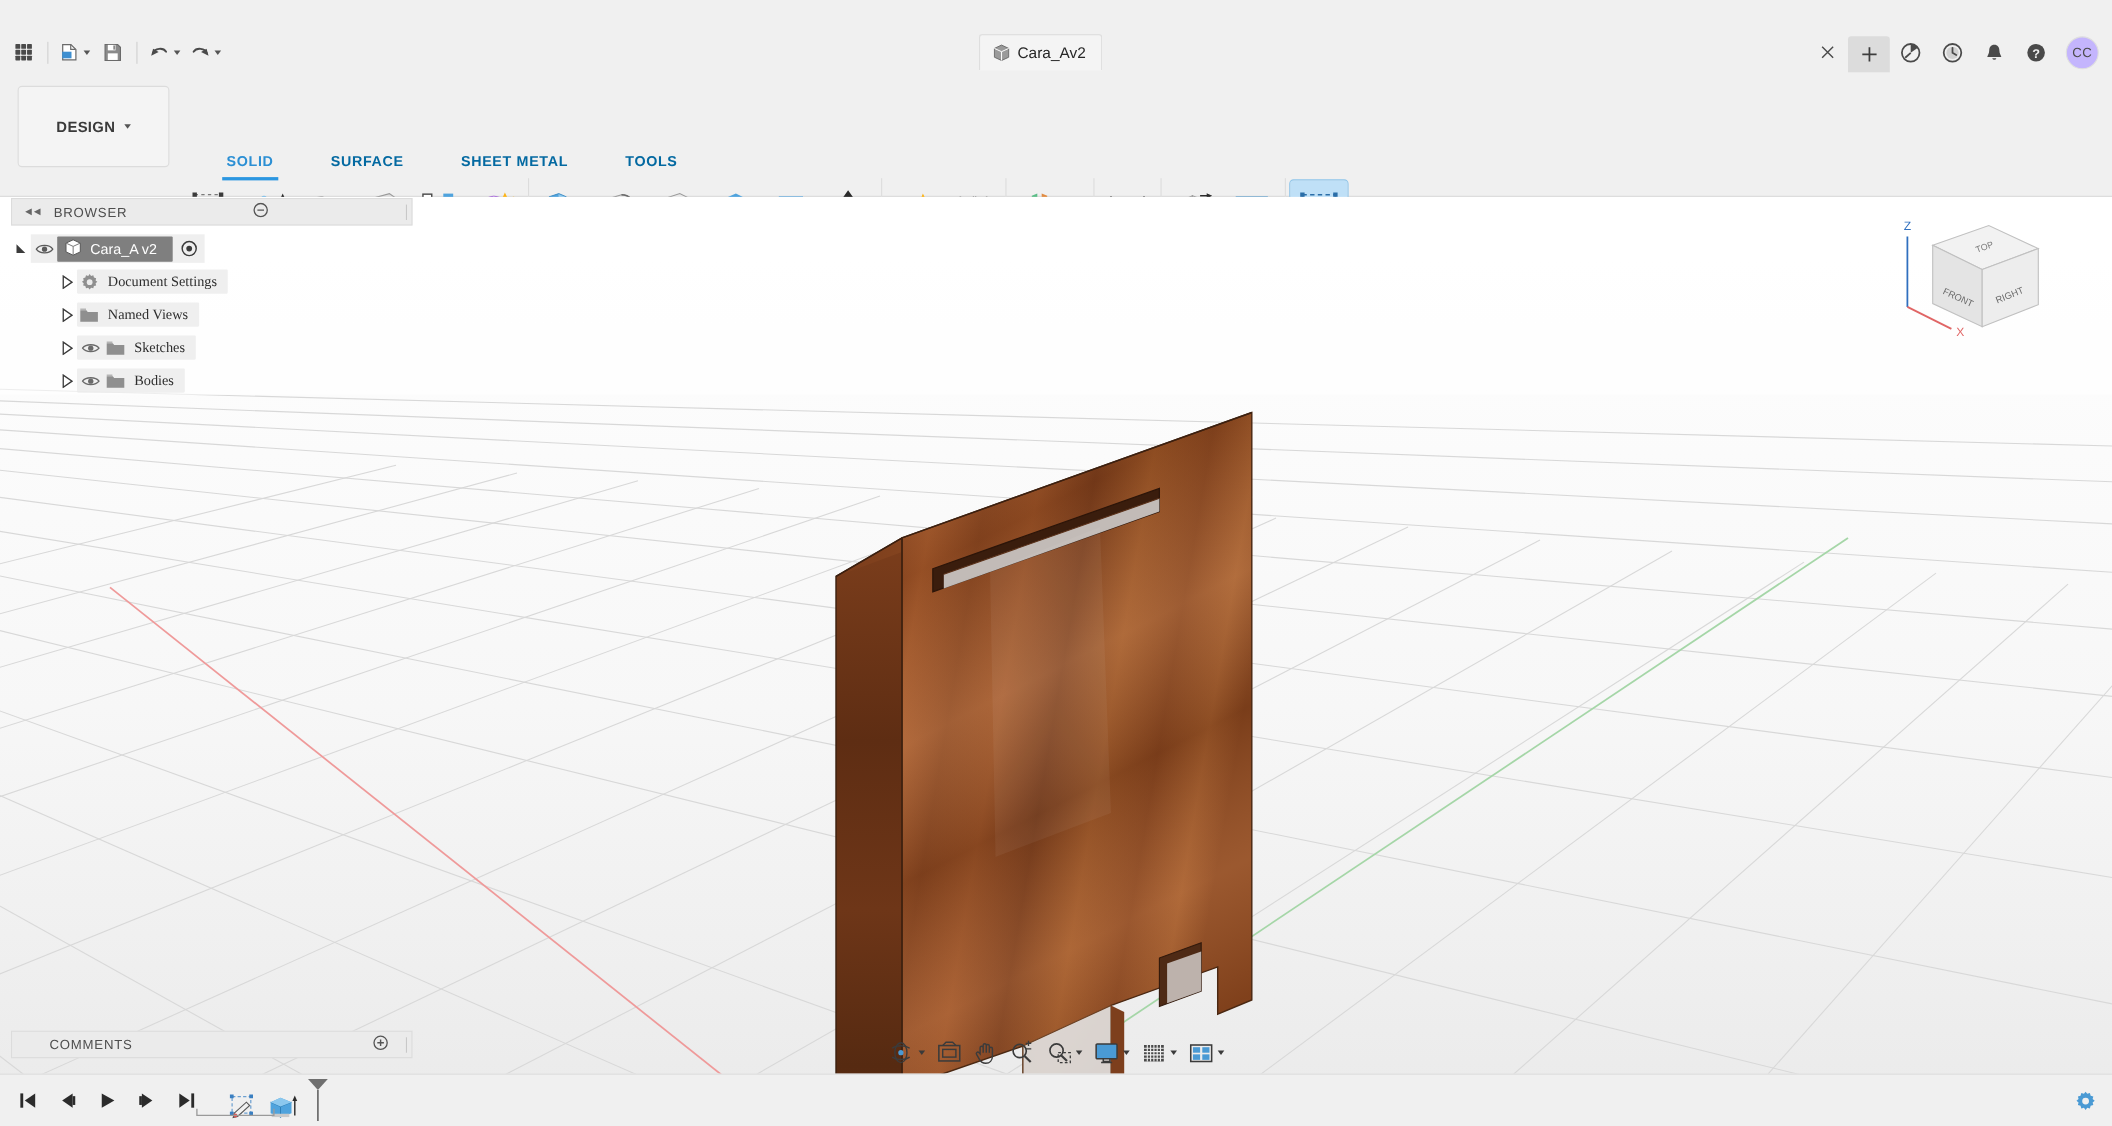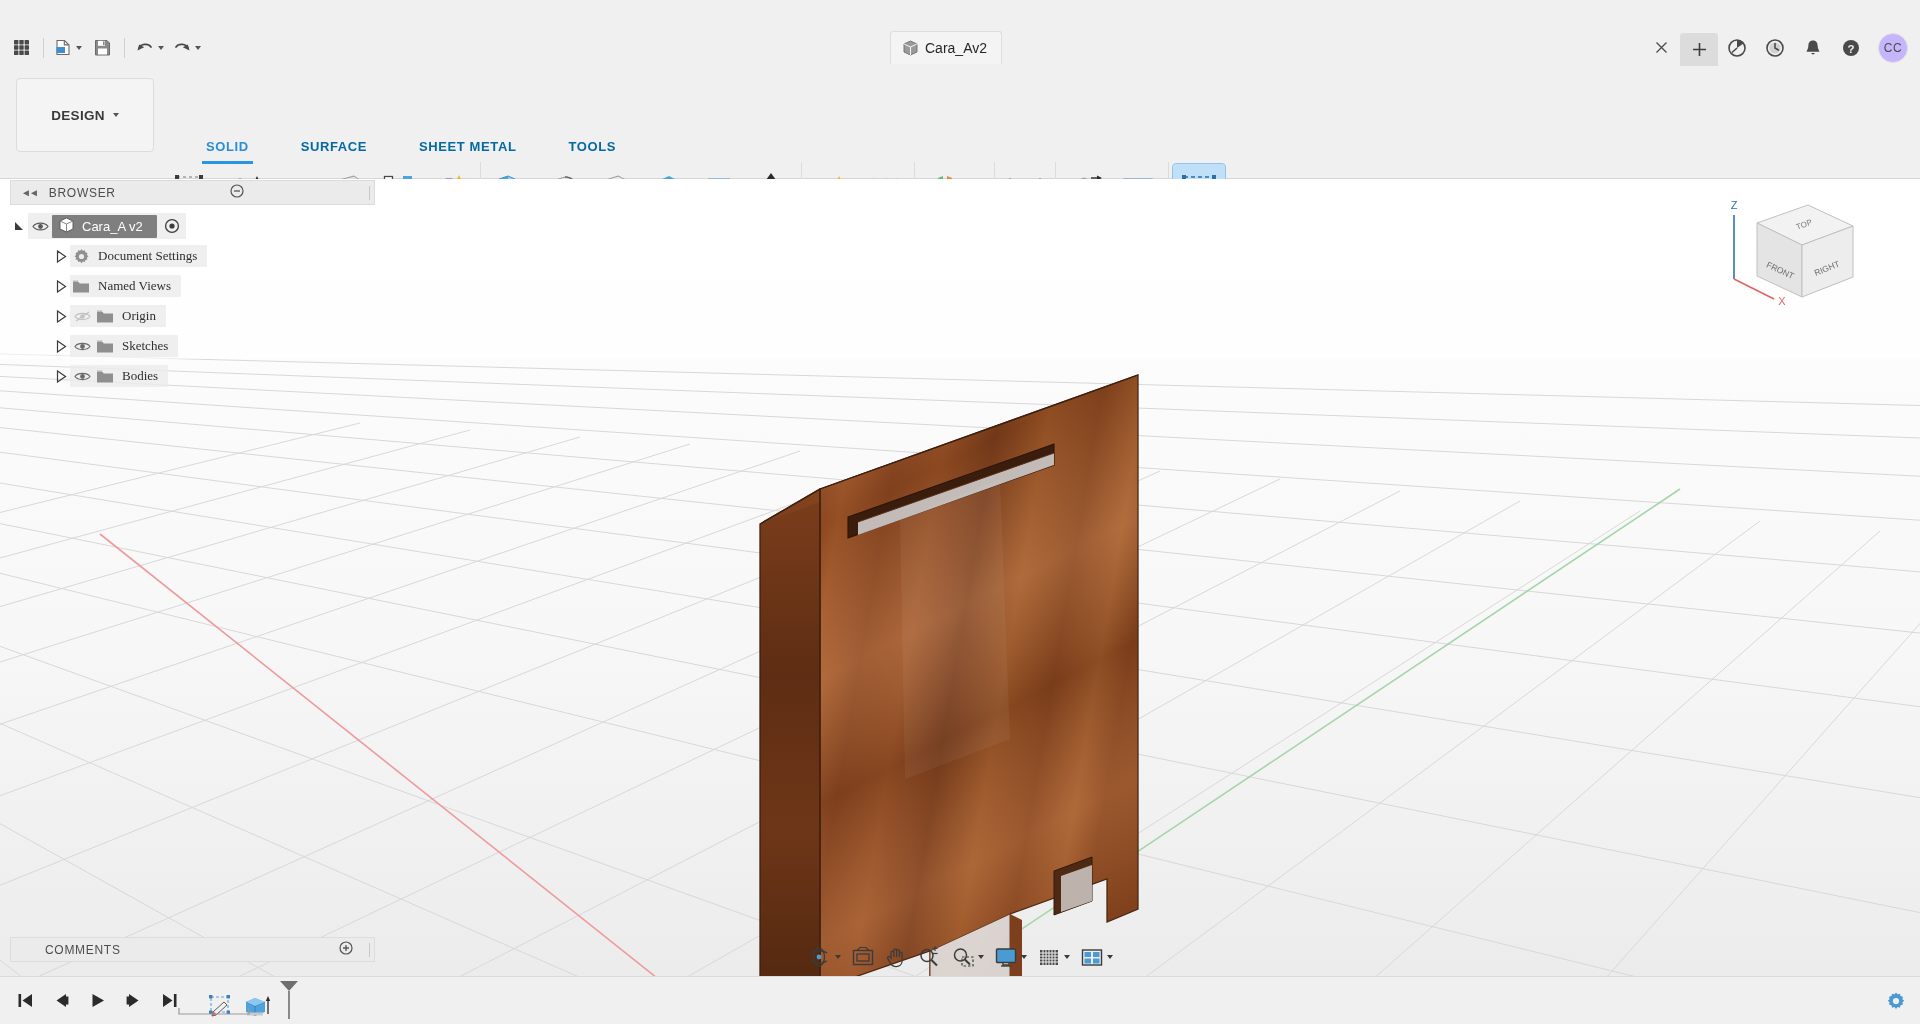--- a/index.html
+++ b/index.html
@@ -777,44 +777,20 @@
           <span class="folder-ico">
             <svg width="18" height="15" viewBox="0 0 18 15">
                 <path d="M1 3 h5.5 l1.3 1.6 H17 V13.5 H1 Z" fill="#8f8f8f"></path>
                 <path d="M1 1.5 h5.2 v1.4 H1 Z" fill="#b5b5b5"></path>
               </svg>
           </span>
           <span class="tree-label">Named Views</span>
         </span>
       </div>
 
-      <div class="tree-row">
-        <span style="width:42px"></span>
-        <span class="arrow-right">
-          <svg width="11" height="13" viewBox="0 0 11 13">
-              <path d="M1.5 1 L9.5 6.5 L1.5 12 Z" fill="none" stroke="#3b3b3b" stroke-width="1.2"></path>
-            </svg>
-        </span>
-        <span class="hl">
-          <span class="eye">
-            <svg width="17" height="13" viewBox="0 0 17 13">
-              <path d="M1 6.5 C4 2.4, 13 2.4, 16 6.5 C13 10.6, 4 10.6, 1 6.5 Z" fill="none" stroke="#c2c2c2" stroke-width="1.2"></path>
-              <circle cx="8.5" cy="6.5" r="2.2" fill="#c2c2c2"></circle>
-              <path d="M2 11 L15 2" stroke="#c2c2c2" stroke-width="1.3"></path>
-            </svg>
-          </span>
-          <span class="folder-ico">
-            <svg width="18" height="15" viewBox="0 0 18 15">
-                <path d="M1 3 h5.5 l1.3 1.6 H17 V13.5 H1 Z" fill="#8f8f8f"></path>
-                <path d="M1 1.5 h5.2 v1.4 H1 Z" fill="#b5b5b5"></path>
-              </svg>
-          </span>
-          <span class="tree-label">Origin</span>
-        </span>
-      </div>
 
       <div class="tree-row">
         <span style="width:42px"></span>
         <span class="arrow-right">
           <svg width="11" height="13" viewBox="0 0 11 13">
               <path d="M1.5 1 L9.5 6.5 L1.5 12 Z" fill="none" stroke="#3b3b3b" stroke-width="1.2"></path>
             </svg>
         </span>
         <span class="hl">
           <span class="eye">

